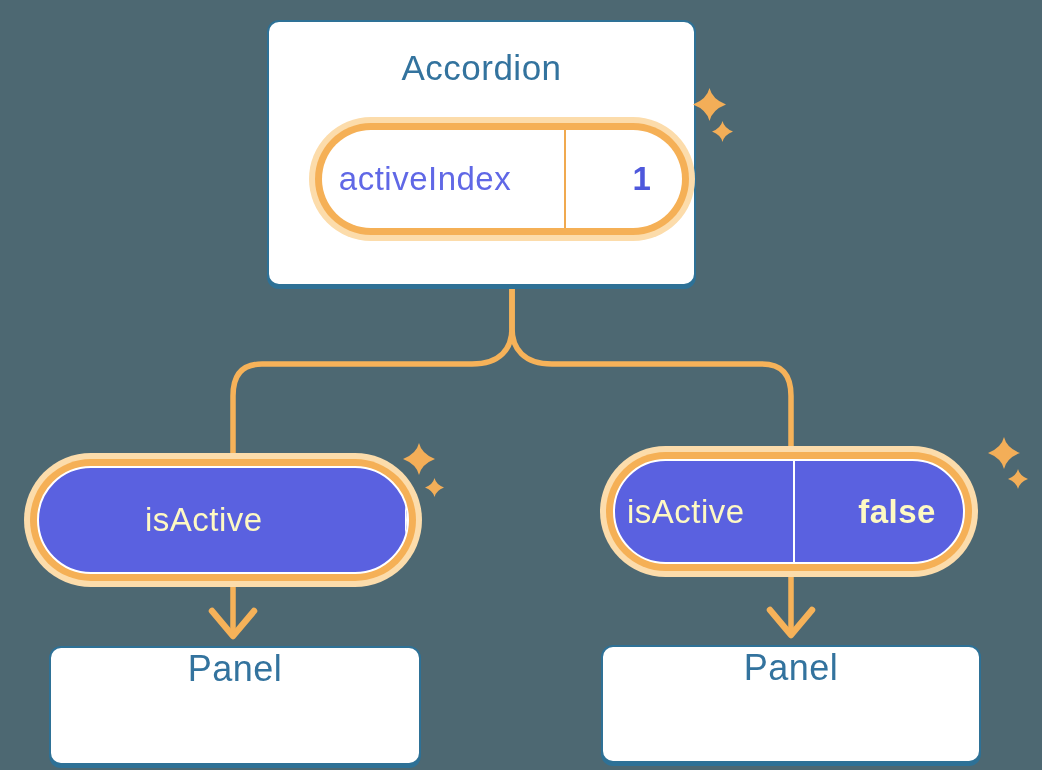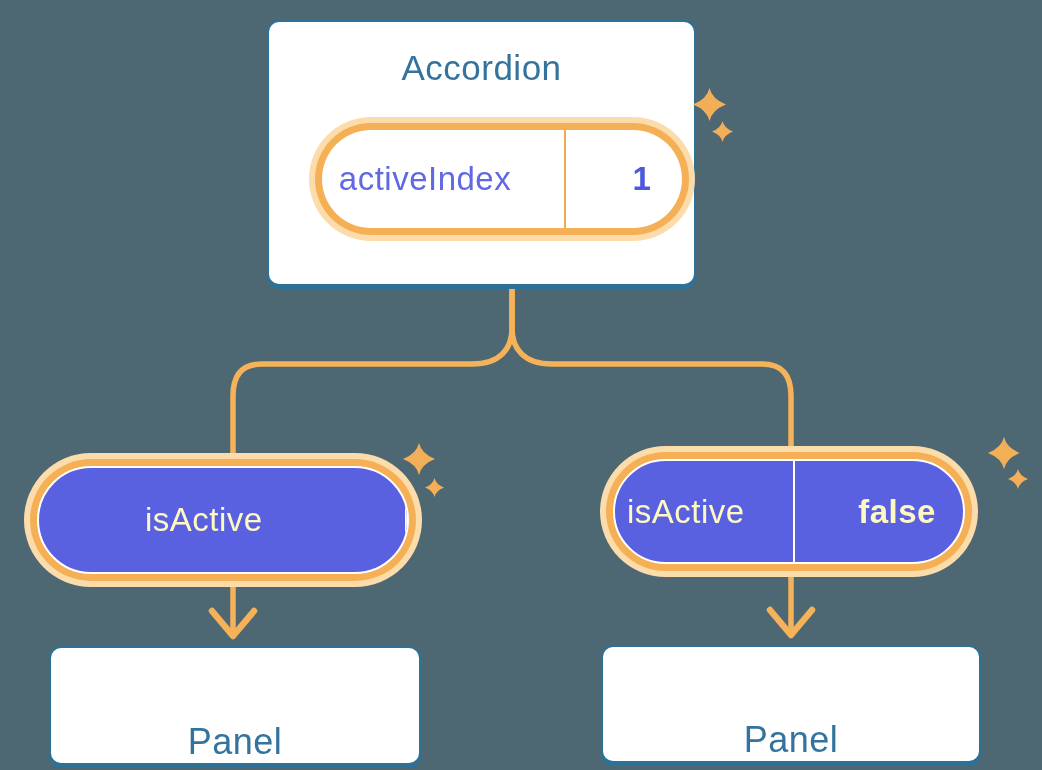--- a/index.html
+++ b/index.html
@@ -38,21 +38,21 @@
     right: 0;
     top: 26px;
     text-align: center;
     font-size: 35px;
     font-weight: 500;
     letter-spacing: 0.5px;
     color: #33739e;
   }
   .panel-card {
     display: flex;
-    align-items: flex-end;
+    align-items: flex-start;
     justify-content: center;
   }
   .panel-title {
     font-size: 36px;
     font-weight: 500;
     letter-spacing: 0.5px;
     color: #33739e;
   }
 
   

